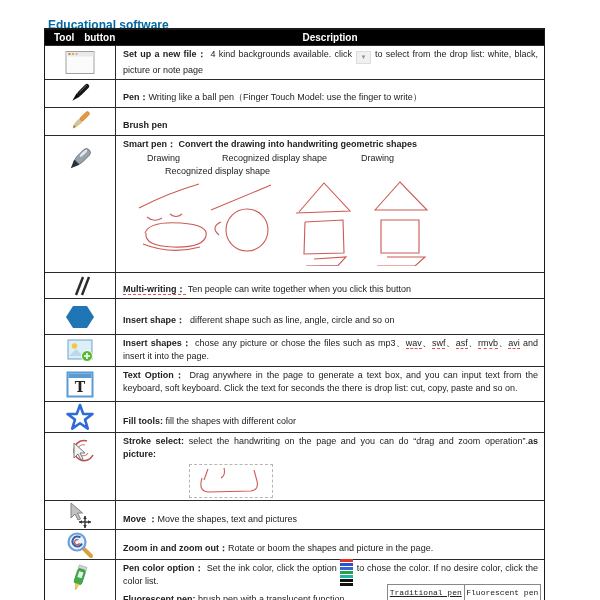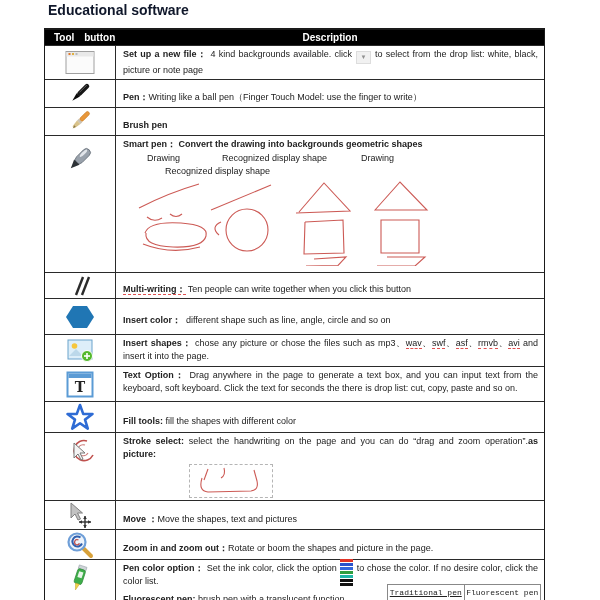--- a/index.html
+++ b/index.html
@@ -1,17 +1,17 @@
 <!DOCTYPE html>
 <html><head>
 <meta charset="utf-8">
 <style>
   html,body{margin:0;padding:0;background:#fff;}
   body{width:600px;height:600px;position:relative;font-family:"Liberation Sans",sans-serif;color:#222;-webkit-font-smoothing:antialiased;}
-  .page-title{position:absolute;left:48px;top:2px;font-size:14px;font-weight:bold;color:#0f172a;}
+  .page-title{position:absolute;left:48px;top:18px;font-size:12px;font-weight:bold;color:#0369a1;}
   .tbl{position:absolute;left:44px;top:28px;width:501px;border:1px solid #1a1a1a;border-top:2px solid #1a1a1a;box-sizing:border-box;background:#fff;}
   .hdr{display:flex;background:#000;color:#fff;font-weight:bold;font-size:10px;height:15px;align-items:center;}
   .h-tool{width:71px;padding-left:9px;box-sizing:border-box;word-spacing:7px;flex:none;}
   .h-desc{flex:1;text-align:center;}
   .row{display:flex;border-top:1px solid #2a2a2a;align-items:stretch;}
   .tool{width:71px;flex:none;border-right:1px solid #2a2a2a;display:flex;align-items:center;justify-content:center;box-sizing:border-box;}
   .desc{flex:1;padding:2px 6px 2px 7px;font-size:9px;line-height:13px;text-align:justify;box-sizing:border-box;position:relative;}
   .desc.vc{display:flex;align-items:center;text-align:left;margin-top:8px;}
   .lbl{font-weight:bold;}
   .h-r1{min-height:33px}.h-r2{min-height:25px}.h-r3{min-height:22px}.h-r4{min-height:108px}
@@ -105,21 +105,21 @@
       <svg width="32" height="34">
         <g transform="rotate(45 16 15)">
           <rect x="12" y="2" width="8" height="18" rx="4" fill="#99a1ab" stroke="#68707a" stroke-width="0.8"></rect>
           <ellipse cx="14.4" cy="8.5" rx="1.5" ry="5" fill="#eef1f4" opacity="0.85"></ellipse>
           <polygon points="12.2,19.5 19.8,19.5 16,28" fill="#2c3136"></polygon>
         </g>
       </svg>
     </div>
     <div class="desc">
       <span class="lbl">Smart pen：</span>
-      <span class="lbl">Convert the drawing into backgrounds geometric shapes</span>
+      <span class="lbl">Convert the drawing into handwriting geometric shapes</span>
       <span class="labels-line">
         <span class="lab1">Drawing</span><span class="lab2">Recognized display shape</span><span class="lab3">Drawing</span><span class="lab4">Recognized display shape</span>
       </span>
       <svg width="416" height="88" viewBox="0 0 416 88">
 
         <path class="sketch" d="M16,30 Q45,15 76,6"></path>
         <path class="sketch" d="M24,39 q7,6 15,1"></path>
         <path class="sketch" d="M47,36 q6,5 12,0"></path>
         <path class="sketch" d="M22,55 q4,-12 36,-10 q28,2 25,13 q-3,12 -33,11 q-29,-1 -27,-14"></path>
         <path class="sketch" d="M20,66 q28,11 57,3"></path>
@@ -151,21 +151,21 @@
     </div>
   </div>
 
   <div class="row h-r6">
     <div class="tool">
       <svg width="30" height="28">
         <polygon points="8,3 22,3 29,14 22,25 8,25 1,14" fill="#2076b4"></polygon>
       </svg>
     </div>
     <div class="desc vc">
-      <span><span class="lbl">Insert color：</span>&nbsp; <span>different shape such as line, angle, circle and so on</span></span>
+      <span><span class="lbl">Insert shape：</span>&nbsp; <span>different shape such as line, angle, circle and so on</span></span>
     </div>
   </div>
 
   <div class="row h-r7">
     <div class="tool">
       <svg width="27" height="24">
         <rect x="1" y="1" width="24" height="19" fill="#ddeef9" stroke="#6ba3cc"></rect>
         <circle cx="7.5" cy="7" r="2.8" fill="#f6c63c"></circle>
         <path d="M2,17 L9,10 L15,16 L19,12 L24,17 Z" fill="#bcd8ea"></path>
         <circle cx="20" cy="17" r="5.5" fill="#53b82c" stroke="#fff"></circle>

